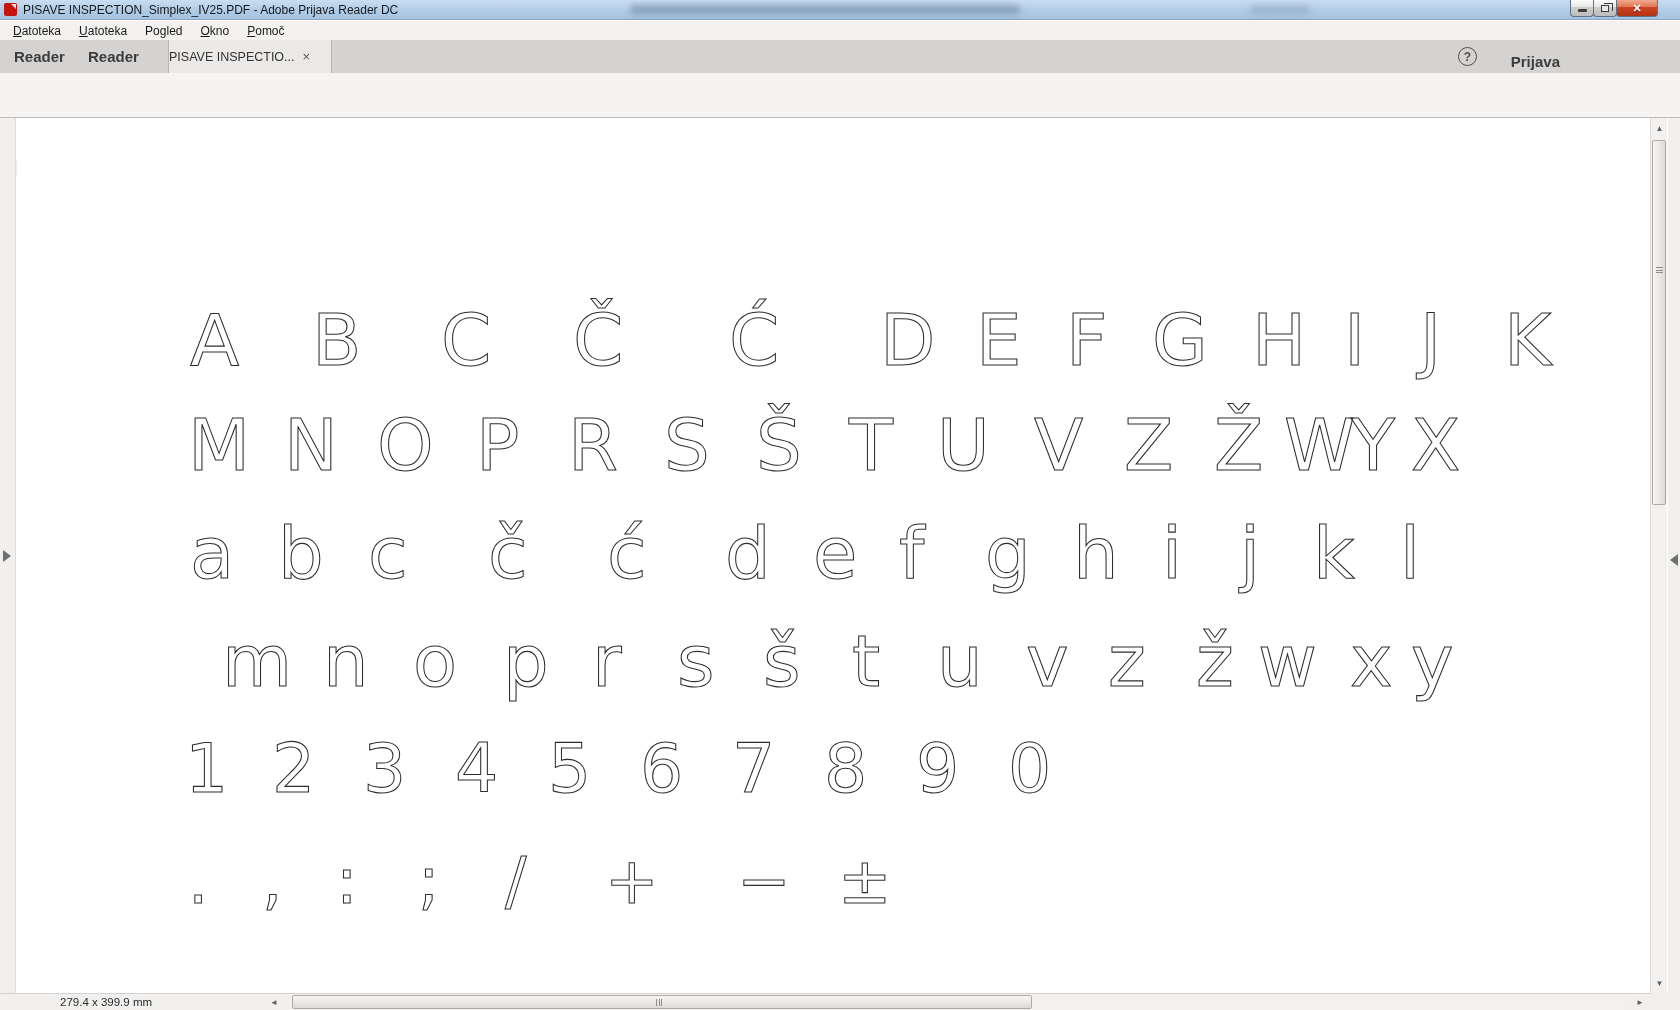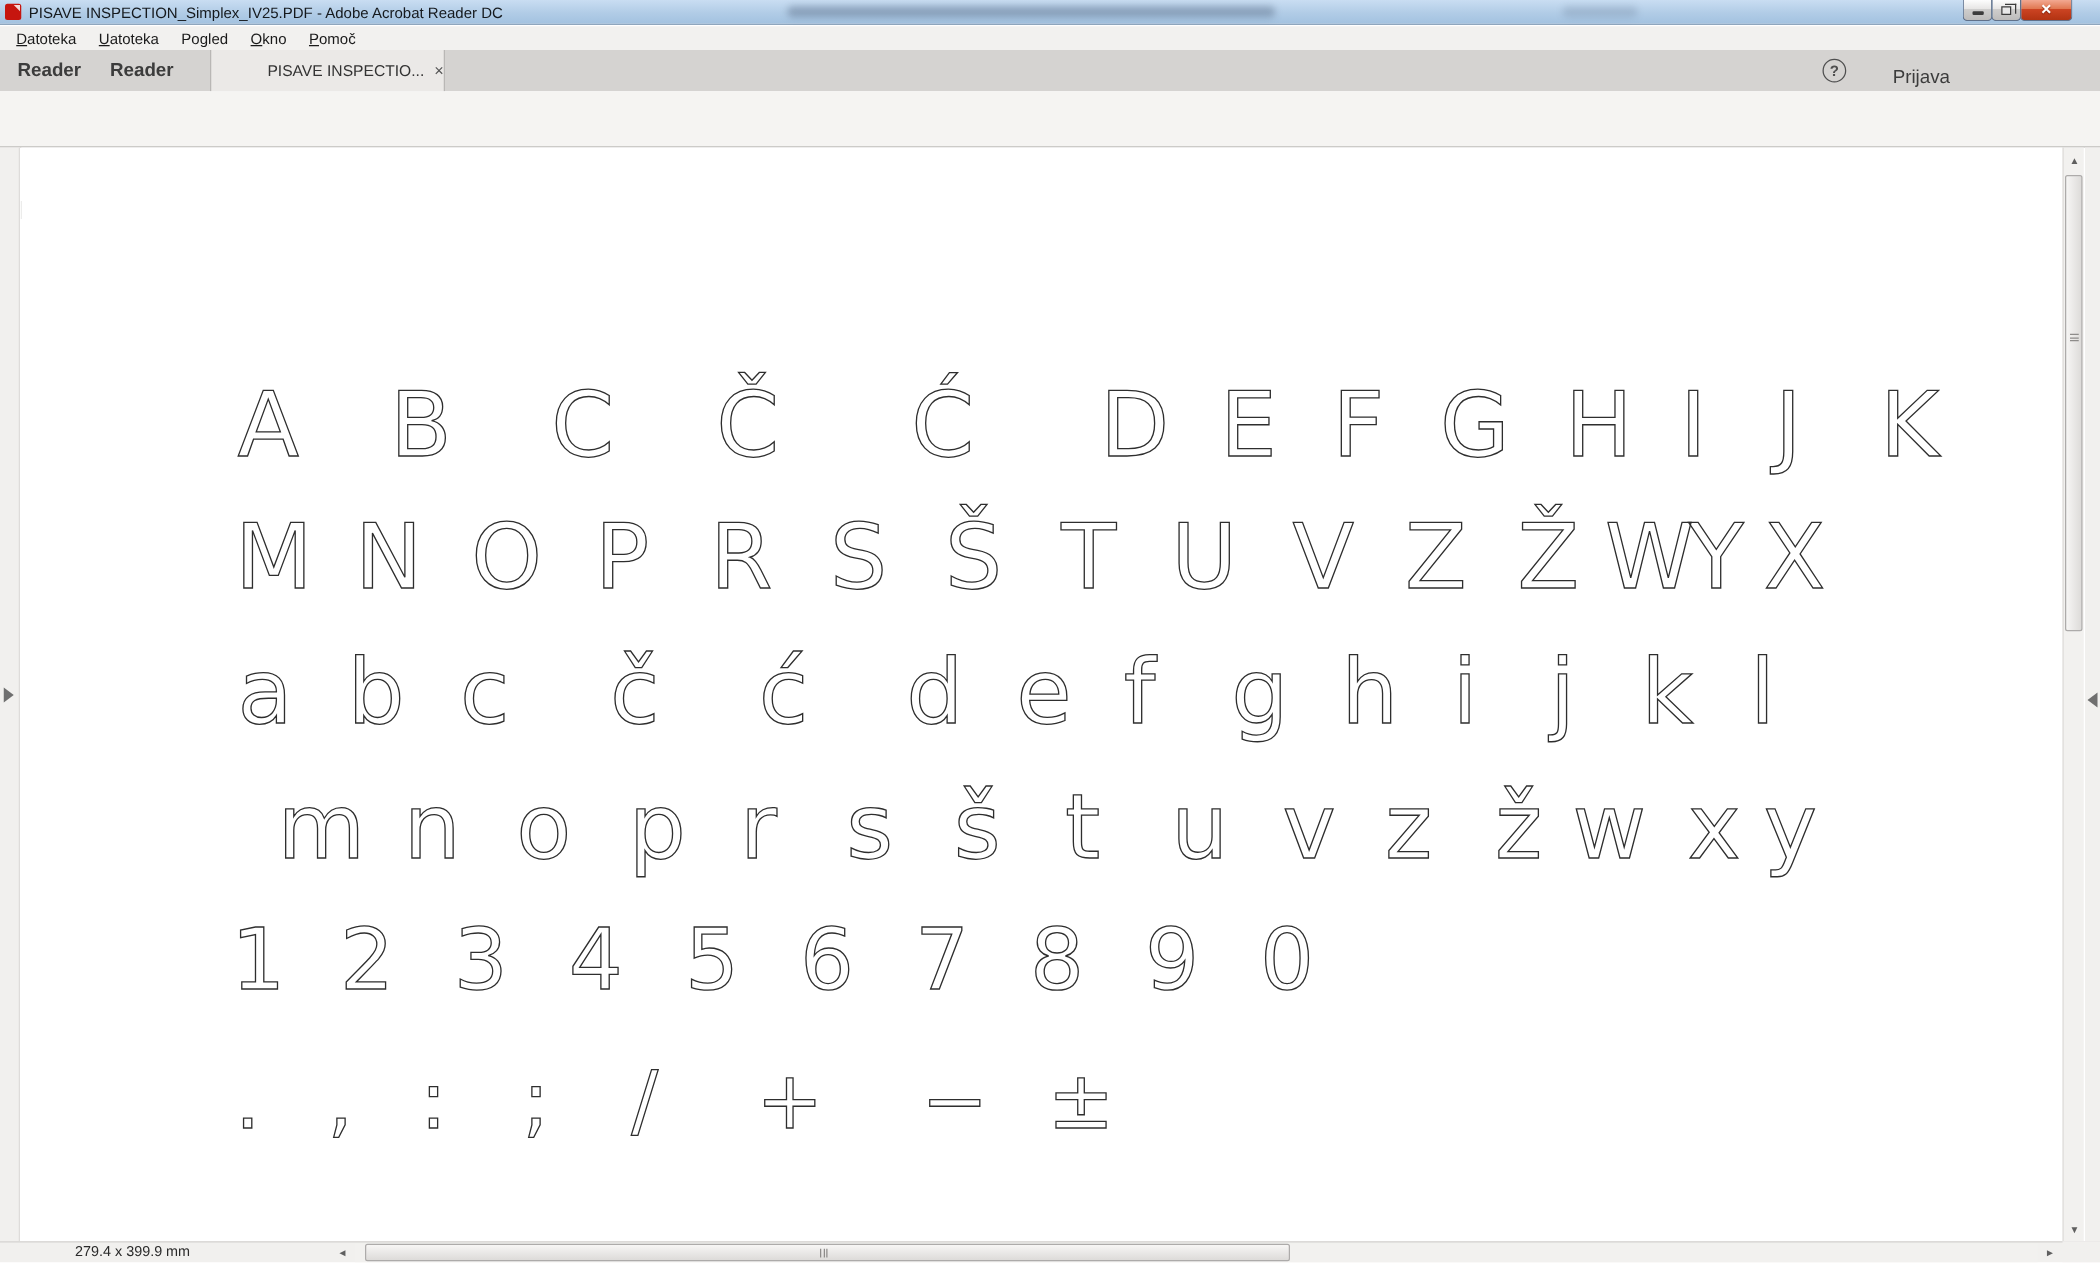--- a/index.html
+++ b/index.html
@@ -35,30 +35,30 @@
   .menubar { position:absolute; left:0; top:21px; width:1680px; height:19px; background:#f2f1ef;
     display:flex; align-items:center; padding-left:4px; }
   .menu-item { font-size:12px; color:#1a1a1a; padding:0 9px; height:19px; display:flex; align-items:center; }
   .menu-key { text-decoration:underline; }
 
   
   .tabbar { position:absolute; left:0; top:40px; width:1680px; height:33px; background:#d5d3d1; }
   .tab-simple { position:absolute; top:0; height:33px; display:flex; align-items:center;
     font-size:15px; font-weight:bold; color:#3c3c3c; padding:0 10px; }
   .tab-home { left:4px; } .tab-tools { left:78px; }
-  .tab-doc { position:absolute; left:168px; top:0; width:188px; height:33px; background:#ebe9e7;
+  .tab-doc { position:absolute; left:168px; top:0; width:164px; height:33px; background:#ebe9e7;
     border-left:1px solid #b9b7b5; border-right:1px solid #b9b7b5;
-    display:flex; align-items:center; justify-content:flex-end; gap:8px; }
+    display:flex; align-items:center; justify-content:flex-start; gap:8px; }
   .tab-doc-label { font-size:12.5px; color:#333; white-space:nowrap; }
   .tab-doc-close { font-size:13px; color:#555; line-height:1; }
   .help-btn { position:absolute; right:203px; top:7px; width:19px; height:19px; border:1.6px solid #4f4f4f;
     border-radius:50%; display:flex; align-items:center; justify-content:center;
     font-size:12px; font-weight:bold; color:#4f4f4f; }
   .signin { position:absolute; right:120px; top:0; height:43px; display:flex; align-items:center;
-    font-size:15px; font-weight:normal; color:#3c3c3c; }
+    font-size:15px; font-weight:bold; color:#3c3c3c; }
 
   
   .toolbar { position:absolute; left:0; top:73px; width:1680px; height:45px; background:#f5f4f2;
     border-bottom:1px solid #bfbdbb; }
   .tool { position:absolute; top:85px; width:20px; height:20px; display:flex; align-items:center; justify-content:center; }
   .tsep { position:absolute; top:81px; width:1px; height:28px; background:#d2d0ce; }
   .pagebox { position:absolute; left:260px; top:84px; width:29px; height:22px; background:#fff;
     border:1px solid #a9a7a5; font-size:12px; color:#222; display:flex; align-items:center; justify-content:center; }
   .pagetotal { position:absolute; left:296px; top:89px; font-size:12px; color:#333; }
   .zoombox { position:absolute; left:497px; top:83px; width:67px; height:24px; background:#fff;
@@ -110,21 +110,21 @@
 
   svg { display:block; }
 </style>
 </head>
 <body>
 
 <div id="app">
 
   <div class="titlebar">
     <div class="app-icon"></div>
-    <div class="win-title">PISAVE INSPECTION_Simplex_IV25.PDF - Adobe Acrobat Reader DC</div>
+    <div class="win-title">PISAVE INSPECTION_Simplex_IV25.PDF - Adobe Prijava Reader DC</div>
     <div class="ghost g1"></div>
     <div class="ghost g2"></div>
     <div class="winbtns">
       <div class="winbtn min">
           <div class="min-glyph"></div>
         </div>
       <div class="winbtn res">
           <div class="res-glyph"></div>
         </div>
       <div class="winbtn cls">

